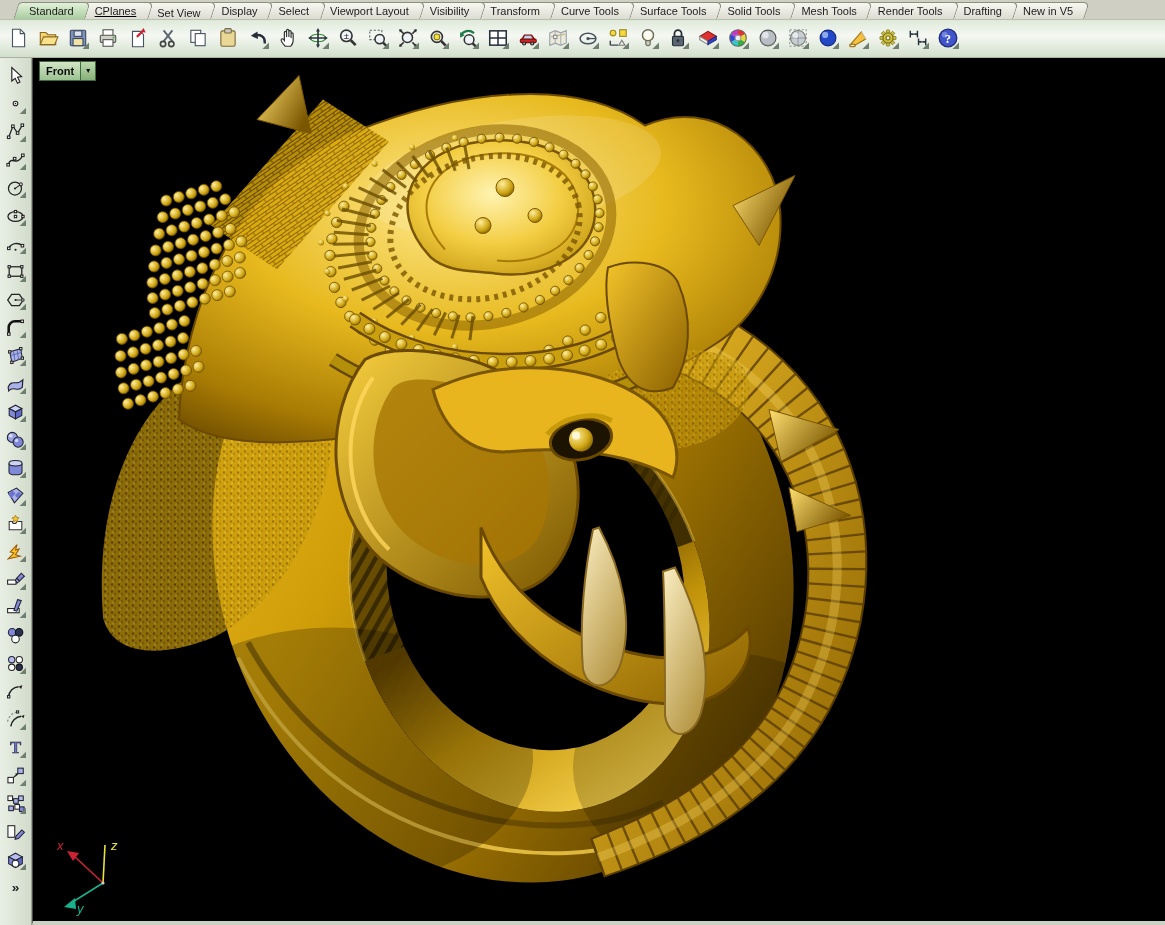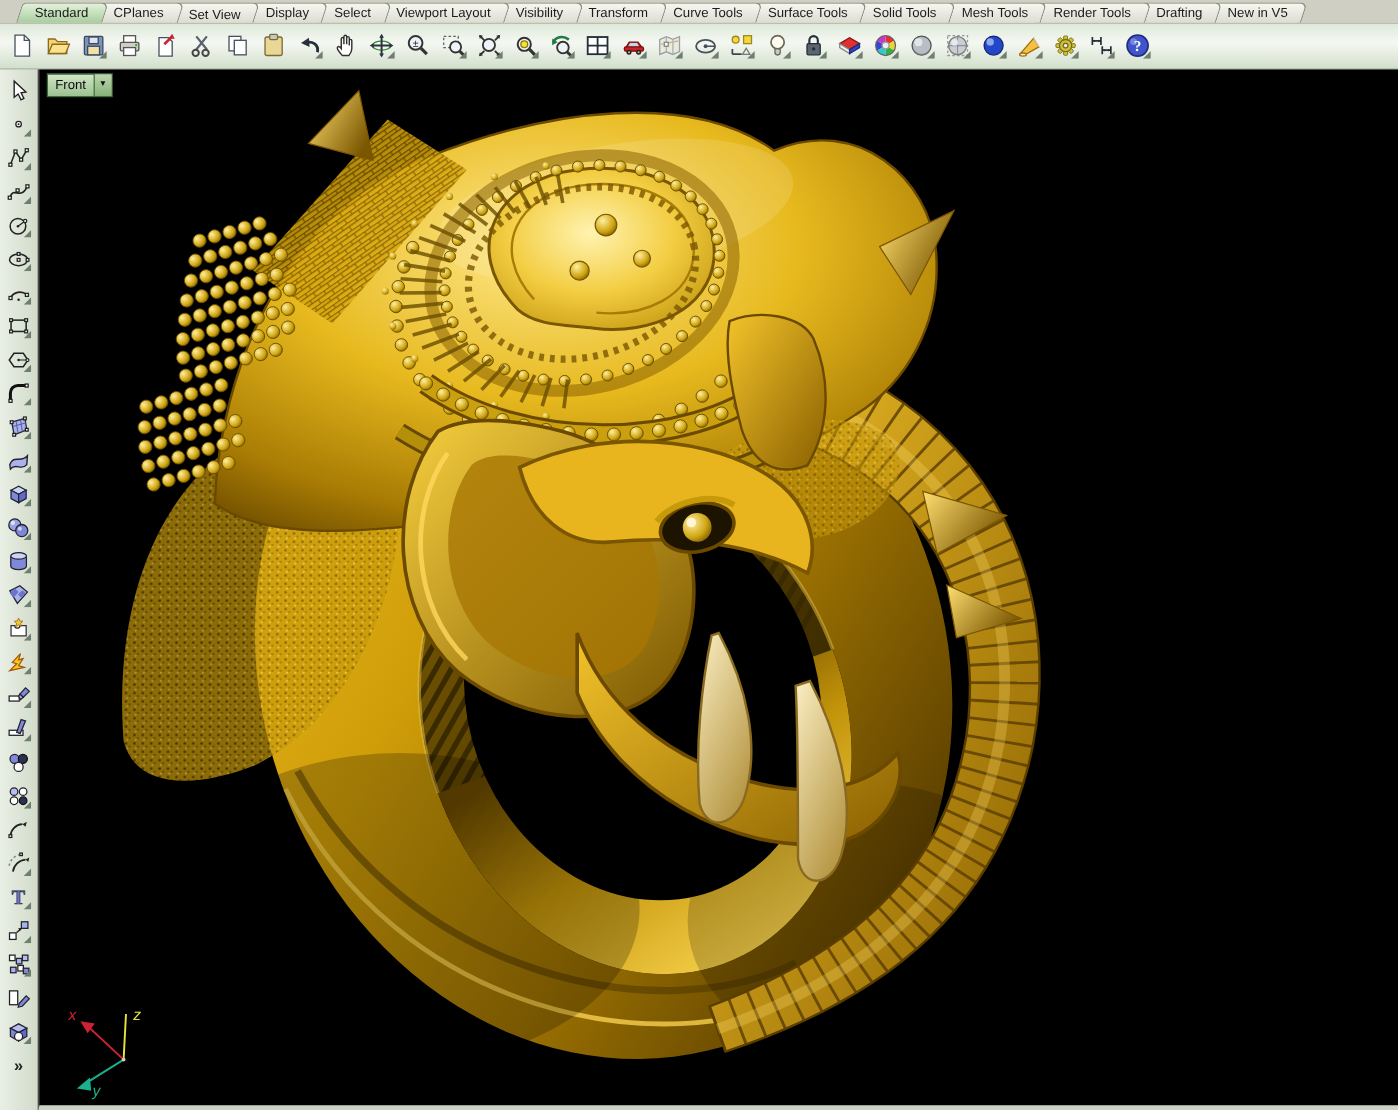--- a/index.html
+++ b/index.html
@@ -32,36 +32,36 @@
   .sbtn{width:26px;height:25px;display:flex;align-items:center;justify-content:center;}
   .sbtn svg{width:21px;height:21px;display:block;}
 
   .viewport{position:relative;flex:1;background:#000;border-bottom:4px solid #cbd2c1;
       border-left:1px solid #4a4a4a;box-sizing:border-box;overflow:hidden;}
   #ring-svg{position:absolute;left:0;top:0;width:100%;height:100%;}
   #axis-svg{position:absolute;left:12px;bottom:2px;width:112px;height:82px;}
 
   .front-chip{position:absolute;top:3px;left:6px;height:18px;display:flex;align-items:stretch;
       background:linear-gradient(#d2e6c6,#9cc291);border:1px solid #3d6b3d;
-      font-size:11px;font-weight:normal;color:#0b0b0b;z-index:6;}
+      font-size:11px;font-weight:bold;color:#0b0b0b;z-index:6;}
   .front-chip .label{padding:0 6px;display:flex;align-items:center;}
   .front-chip .chev{width:14px;display:flex;align-items:center;justify-content:center;
       border-left:1px solid #3d6b3d;font-size:7px;color:#111;
       background:linear-gradient(#bcd8ae,#87b179);}
 </style>
 </head>
 <body>
 
 <div class="app">
   <div class="tabbar" id="tabbar">
       <div class="tab active" style="z-index: 200;">
         <i class="tabbg"></i>
         <span class="tablabel">Standard</span>
       </div>
-      <div class="tab" style="z-index: 99;">
+      <div class="tab" style="z-index: 99; text-decoration: underline;">
         <i class="tabbg"></i>
         <span class="tablabel">CPlanes</span>
       </div>
       <div class="tab" style="z-index: 98; align-items: flex-end;">
         <i class="tabbg"></i>
         <span class="tablabel">Set View</span>
       </div>
       <div class="tab" style="z-index: 97;">
         <i class="tabbg"></i>
         <span class="tablabel">Display</span>

